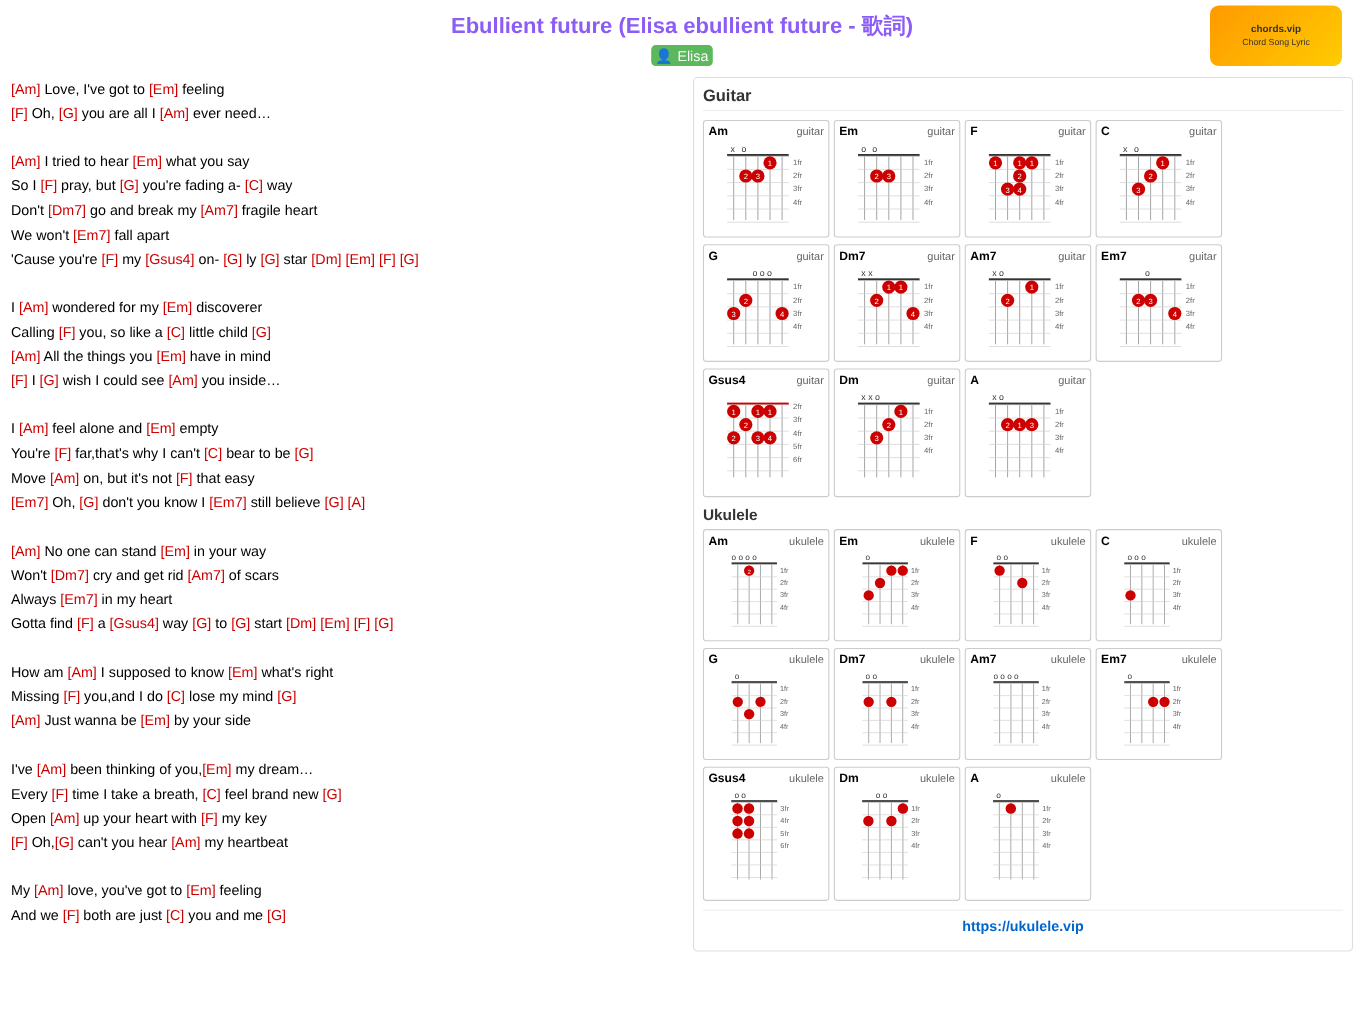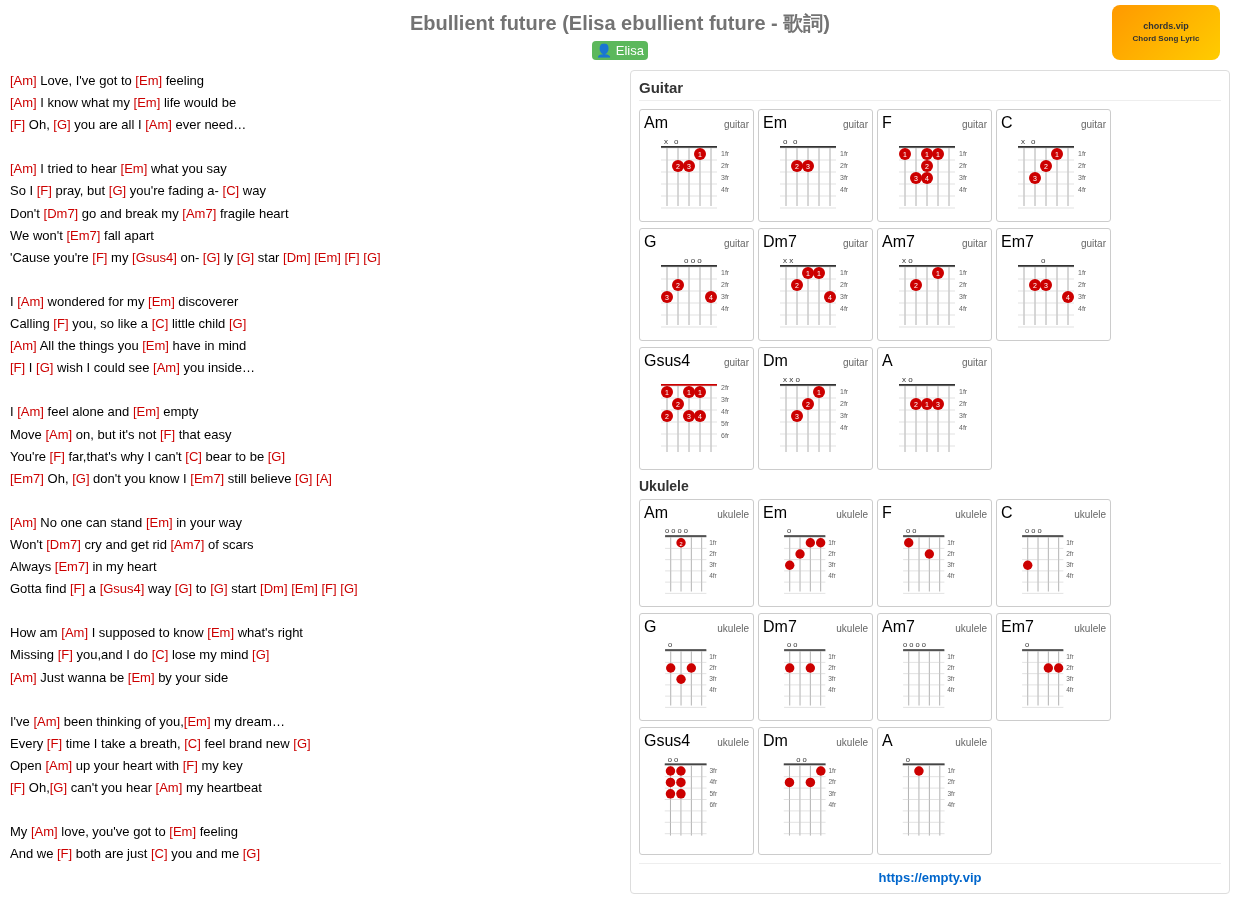--- a/index.html
+++ b/index.html
@@ -10,41 +10,41 @@
       color: #000;
       width: 1240px;
       min-height: 922px;
     }
     .header {
       text-align: center;
       padding: 10px 0 5px;
       position: relative;
     }
     .header-title {
-      color: #737373;
+      color: #8b5cf6;
       font-size: 20px;
       font-weight: bold;
     }
     .header-badge {
       display: inline-block;
       background: #5cb85c;
       color: white;
       border-radius: 4px;
       padding: 2px 4px;
       font-size: 13px;
       margin-top: 4px;
     }
     .header-badge::before {
       content: "👤 ";
     }
     .logo {
       position: absolute;
       right: 20px;
       top: 5px;
-      width: 108px;
+      width: 120px;
       height: 55px;
       background: linear-gradient(135deg, #ff9900, #ffcc00);
       border-radius: 8px;
       display: flex;
       align-items: center;
       justify-content: center;
       font-size: 11px;
       font-weight: bold;
       color: #333;
     }
@@ -92,22 +92,22 @@
       width: 115px;
       background: #fff;
     }
     .chord-card-header {
       display: flex;
       justify-content: space-between;
       align-items: baseline;
       margin-bottom: 2px;
     }
     .chord-name {
-      font-size: 16px;
-      font-weight: normal;
+      font-size: 11px;
+      font-weight: bold;
     }
     .chord-type {
       font-size: 10px;
       color: #666;
     }
     .chords-footer {
       text-align: center;
       color: #0066cc;
       font-weight: bold;
       font-size: 13px;
@@ -118,34 +118,31 @@
   </style>
 </head>
 <body>
 
 <div class="header">
   <div class="header-title">Ebullient future (Elisa ebullient future - 歌詞)</div>
   <div>
     <span class="header-badge">Elisa</span>
   </div>
   <div class="logo">
-    <span style="font-size:9px; text-align:center; line-height:1.3; color:#333; font-weight:bold;">chords.vip<br><span style="font-size:8px; font-weight:bold;">Chord Song Lyric</span></span>
+    <span style="font-size:9px; text-align:center; line-height:1.3; color:#333; font-weight:bold;">chords.vip<br><span style="font-size:8px; font-weight:normal;">Chord Song Lyric</span></span>
   </div>
 </div>
 
 <div class="main-content">
 
   <div class="lyrics-section">
     <p>
       <span style="color:#cc0000;">[Am]</span> Love, I've got to <span style="color:#cc0000;">[Em]</span> feeling
     </p>
     <p>
-      <span style="color:#cc0000;">[Am]</span> I know what my <span style="color:#cc0000;">[Em]</span> life would be
-    </p>
-    <p>
       <span style="color:#cc0000;">[F]</span> Oh, <span style="color:#cc0000;">[G]</span> you are all I <span style="color:#cc0000;">[Am]</span> ever need…
     </p>
     <br>
     <p>
       <span style="color:#cc0000;">[Am]</span> I tried to hear <span style="color:#cc0000;">[Em]</span> what you say
     </p>
     <p>
       So I <span style="color:#cc0000;">[F]</span> pray, but <span style="color:#cc0000;">[G]</span> you're fading a- <span style="color:#cc0000;">[C]</span> way
     </p>
     <p>
@@ -168,24 +165,24 @@
       <span style="color:#cc0000;">[Am]</span> All the things you <span style="color:#cc0000;">[Em]</span> have in mind
     </p>
     <p>
       <span style="color:#cc0000;">[F]</span> I <span style="color:#cc0000;">[G]</span> wish I could see <span style="color:#cc0000;">[Am]</span> you inside…
     </p>
     <br>
     <p>
       I <span style="color:#cc0000;">[Am]</span> feel alone and <span style="color:#cc0000;">[Em]</span> empty
     </p>
     <p>
+      You're <span style="color:#cc0000;">[F]</span> far,that's why I can't <span style="color:#cc0000;">[C]</span> bear to be <span style="color:#cc0000;">[G]</span>
+    </p>
+    <p>
       Move <span style="color:#cc0000;">[Am]</span> on, but it's not <span style="color:#cc0000;">[F]</span> that easy
-    </p>
-    <p>
-      You're <span style="color:#cc0000;">[F]</span> far,that's why I can't <span style="color:#cc0000;">[C]</span> bear to be <span style="color:#cc0000;">[G]</span>
     </p>
     <p>
       <span style="color:#cc0000;">[Em7]</span> Oh, <span style="color:#cc0000;">[G]</span> don't you know I <span style="color:#cc0000;">[Em7]</span> still believe <span style="color:#cc0000;">[G]</span> <span style="color:#cc0000;">[A]</span>
     </p>
     <br>
     <p>
       <span style="color:#cc0000;">[Am]</span> No one can stand <span style="color:#cc0000;">[Em]</span> in your way
     </p>
     <p>
       Won't <span style="color:#cc0000;">[Dm7]</span> cry and get rid <span style="color:#cc0000;">[Am7]</span> of scars
@@ -914,15 +911,15 @@
           <line x1="2" y1="86" x2="46" y2="86" stroke="#ccc" stroke-width="0.6"></line>
           <text x="49" y="22" font-size="7" fill="#666">1fr</text>
           <text x="49" y="34" font-size="7" fill="#666">2fr</text>
           <text x="49" y="46" font-size="7" fill="#666">3fr</text>
           <text x="49" y="58" font-size="7" fill="#666">4fr</text>
           <circle cx="19" cy="20" r="5" fill="#cc0000"></circle>
         </svg>
       </div>
     </div>
 
-    <div class="chords-footer">https://empty.vip</div>
+    <div class="chords-footer">https://ukulele.vip</div>
   </div>
 </div>
 
 </body></html>

